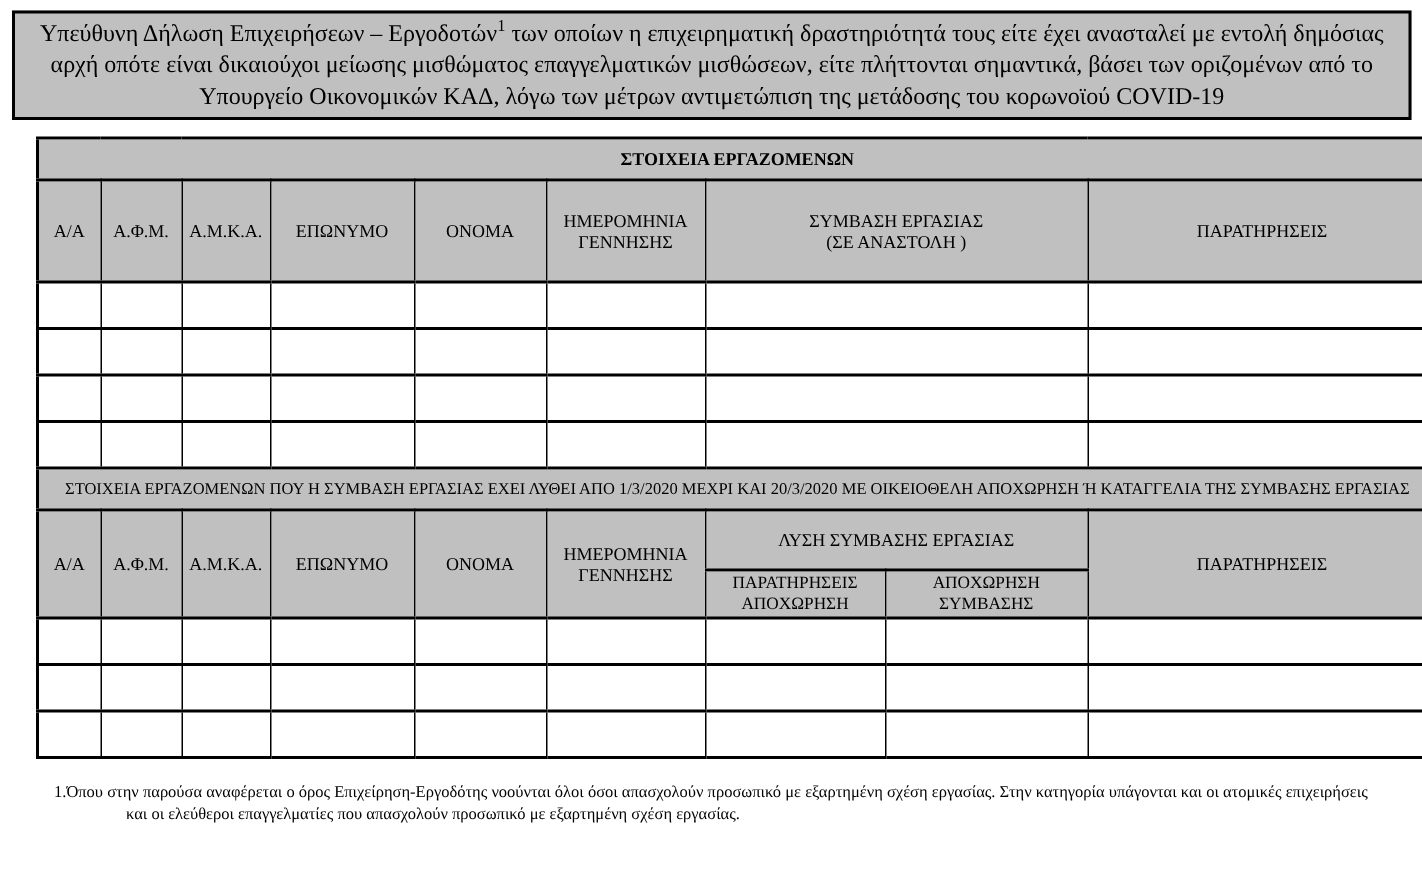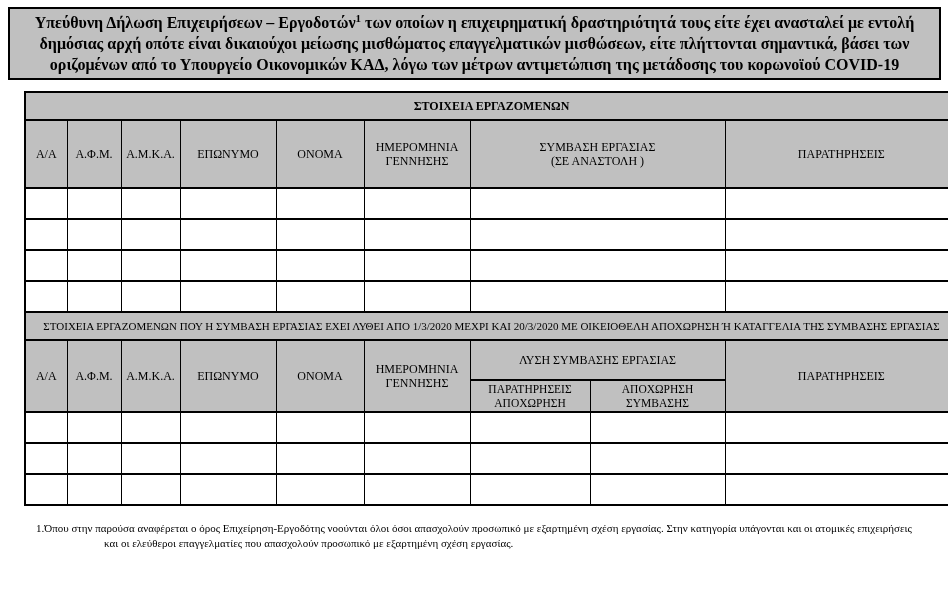--- a/index.html
+++ b/index.html
@@ -14,21 +14,21 @@
   .title-box {
     position: absolute;
     left: 8px; top: 7px;
     width: 933px; height: 73px;
     background: #c0c0c0;
     border: 2px solid #000;
     display: flex;
     align-items: center;
     justify-content: flex-start;
     text-align: center;
-    font-weight: bold;
+    font-weight: normal;
     font-size: 16px;
     line-height: 21px;
     padding: 2px 14px;
   }
   .title-box sup {
     font-size: 11px;
     vertical-align: super;
     line-height: 0;
   }
   table.form-table {
@@ -67,21 +67,21 @@
   tr.group-row td { height: 40px; }
   tr.subhead-row td { height: 28px; font-size: 11.5px; }
   tr.empty-row td { height: 31px; background: #ffffff; }
   .footnote {
     position: absolute;
     left: 36px; top: 521px;
     width: 900px;
     font-size: 11px;
     line-height: 15px;
   }
-  .footnote .line2 { margin-left: 68px; }
+  .footnote .line2 { margin-left: 48px; }
 </style>
 </head>
 <body>
 
 <div class="title-box">
   <div><span>Υπεύθυνη Δήλωση Επιχειρήσεων – Εργοδοτών</span><sup>1</sup><span> των οποίων η επιχειρηματική δραστηριότητά τους είτε έχει ανασταλεί με εντολή δημόσιας αρχή οπότε είναι δικαιούχοι μείωσης μισθώματος επαγγελματικών μισθώσεων, είτε πλήττονται σημαντικά, βάσει των οριζομένων από το Υπουργείο Οικονομικών ΚΑΔ, λόγω των μέτρων  αντιμετώπιση της μετάδοσης του κορωνοϊού COVID-19</span></div>
 </div>
 
 <table class="form-table">
   <colgroup>

